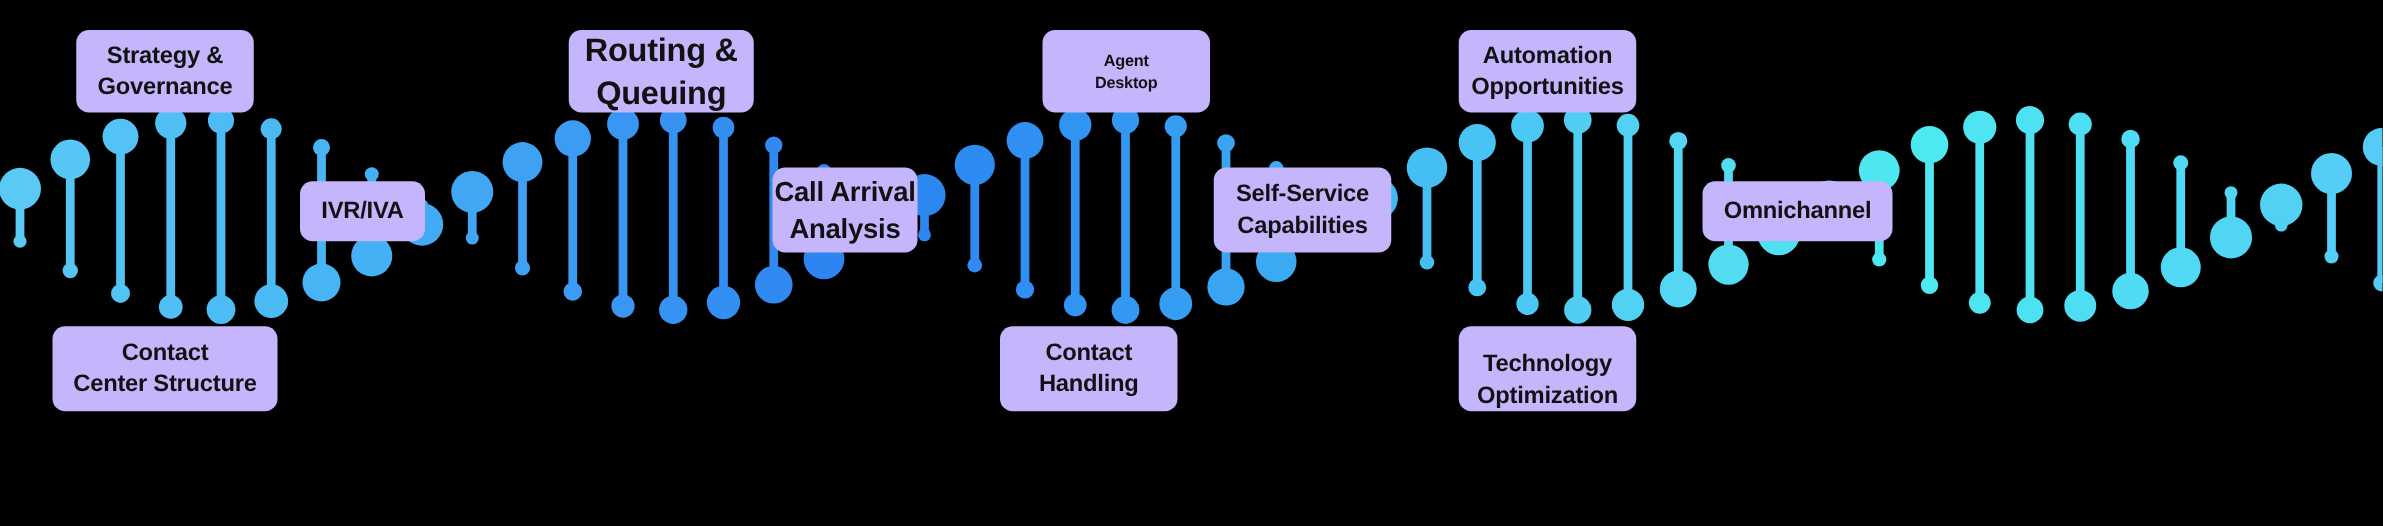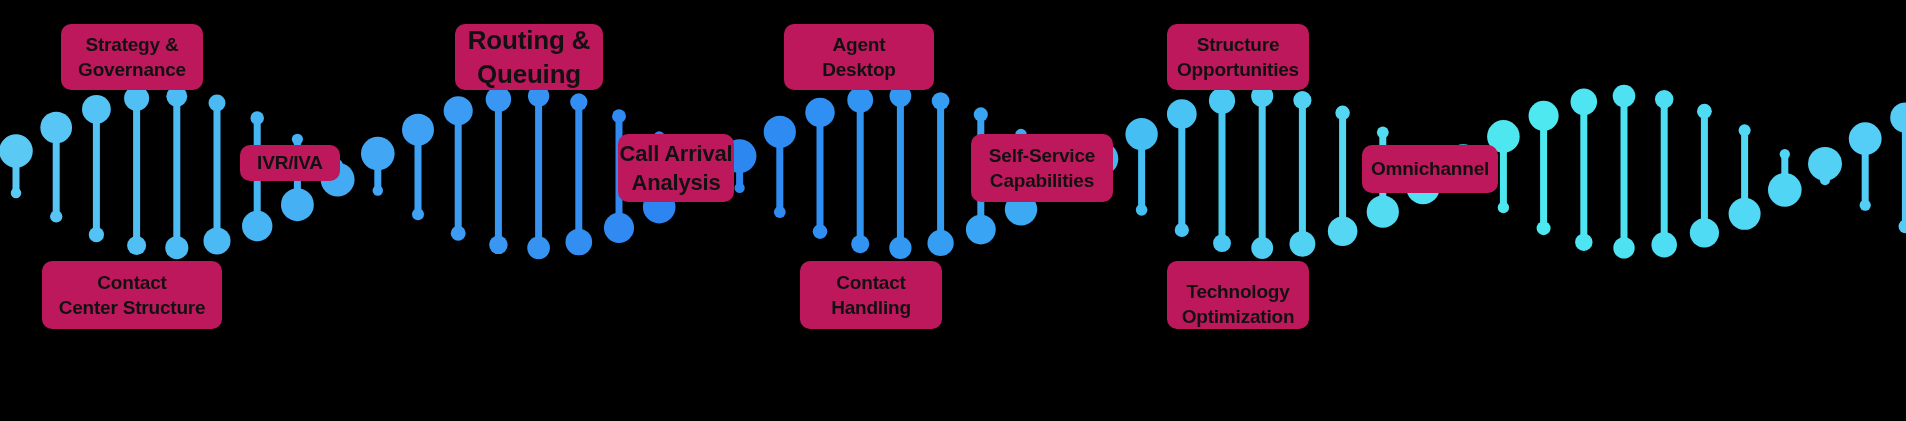--- a/index.html
+++ b/index.html
@@ -12,21 +12,21 @@
     position:relative;
     width:1906px;height:421px;
     background:#000000;
     overflow:hidden;
   }
   #helix-layer{
     position:absolute;left:0;top:0;width:1906px;height:421px;
   }
   .label-chip{
     position:absolute;
-    background:#be185d;
+    background:#c4b5fd;
     border-radius:10px;
     color:#111111;
     font-weight:700;
     text-align:center;
     line-height:1.32;
     letter-spacing:-0.2px;
     display:flex;
     align-items:center;
     justify-content:center;
     box-sizing:border-box;
@@ -279,31 +279,31 @@
         <rect x="1901.90" y="117.60" width="7" height="108.81" fill="#55cbf6"></rect>
         <circle cx="1905.40" cy="117.60" r="15.19" fill="#55cbf6"></circle>
         <circle cx="1905.40" cy="226.40" r="6.81" fill="#55cbf6"></circle>
       </g>
     </svg>
 
   <div class="label-chip" style="left: 61px; top: 24px; width: 142px; height: 66px; font-size: 19px;"><span>Strategy &amp;
 Governance</span></div>
   <div class="label-chip" style="left: 455px; top: 24px; width: 148px; height: 66px; font-size: 26px;"><span>Routing &amp;
 Queuing</span></div>
-  <div class="label-chip" style="left: 784px; top: 24px; width: 150px; height: 66px; font-size: 19px;"><span>Agent
+  <div class="label-chip" style="left: 834px; top: 24px; width: 134px; height: 66px; font-size: 13px;"><span>Agent
 Desktop</span></div>
-  <div class="label-chip" style="left: 1167px; top: 24px; width: 142px; height: 66px; font-size: 19px;"><span>Structure
+  <div class="label-chip" style="left: 1167px; top: 24px; width: 142px; height: 66px; font-size: 19px;"><span>Automation
 Opportunities</span></div>
 
-  <div class="label-chip" style="left: 240px; top: 145px; width: 100px; height: 36px; font-size: 19px;"><span>IVR/IVA</span></div>
+  <div class="label-chip" style="left: 240px; top: 145px; width: 100px; height: 48px; font-size: 19px;"><span>IVR/IVA</span></div>
   <div class="label-chip" style="left: 618px; top: 134px; width: 116px; height: 68px; font-size: 22px;"><span>Call Arrival
 Analysis</span></div>
   <div class="label-chip" style="left: 971px; top: 134px; width: 142px; height: 68px; font-size: 19px;"><span>Self-Service
 Capabilities</span></div>
-  <div class="label-chip" style="left: 1362px; top: 145px; width: 136px; height: 48px; font-size: 19px;"><span>Omnichannel</span></div>
+  <div class="label-chip" style="left: 1362px; top: 145px; width: 152px; height: 48px; font-size: 19px;"><span>Omnichannel</span></div>
 
   <div class="label-chip" style="left: 42px; top: 261px; width: 180px; height: 68px; font-size: 19px;"><span>Contact
 Center Structure</span></div>
   <div class="label-chip" style="left: 800px; top: 261px; width: 142px; height: 68px; font-size: 19px;"><span>Contact
 Handling</span></div>
   <div class="label-chip" style="left: 1167px; top: 261px; width: 142px; height: 68px; font-size: 19px; align-items: flex-end;"><span>Technology
 Optimization</span></div>
 
 </div>
 

